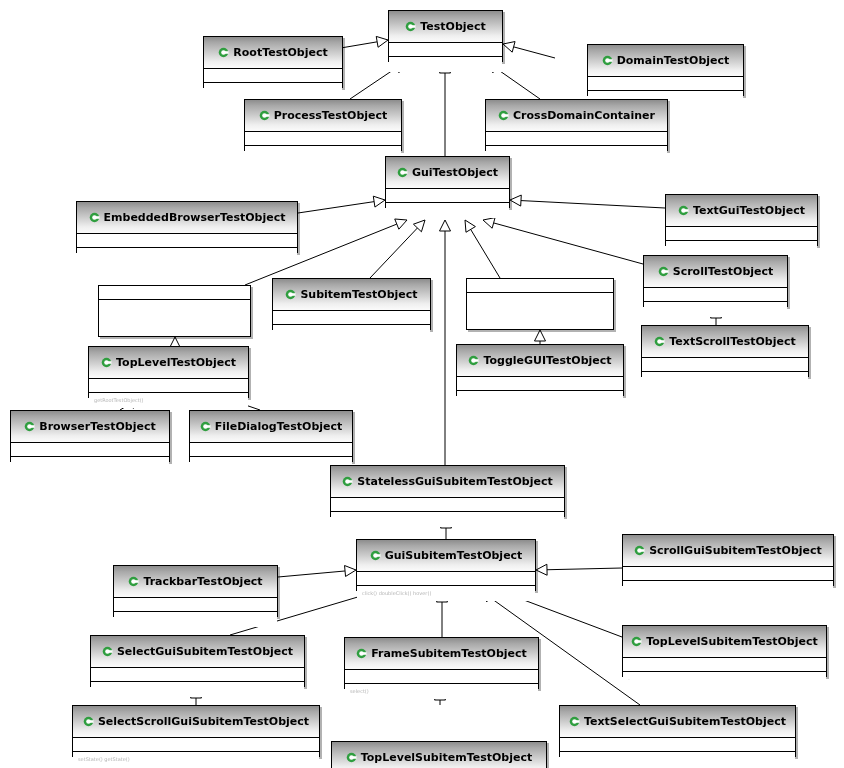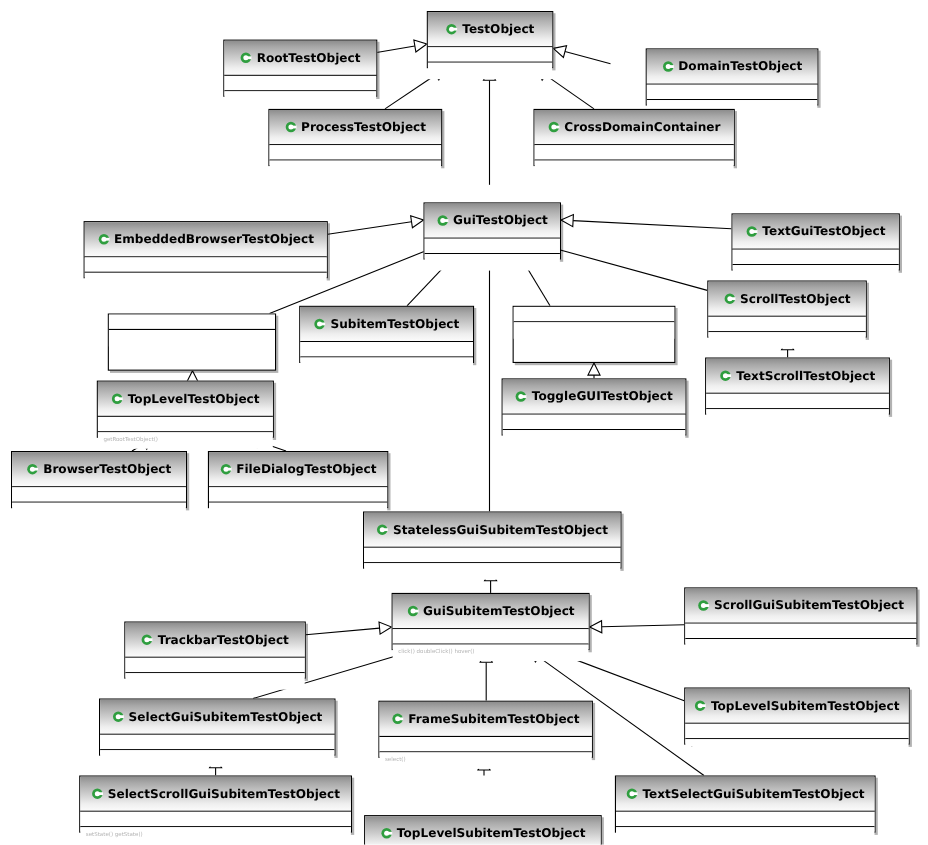--- a/index.html
+++ b/index.html
@@ -192,21 +192,21 @@
           <svg class="class-icon" viewBox="0 0 12 12">
             <circle cx="6" cy="6" r="5.2" fill="#2f9e3f"></circle>
             <circle cx="6" cy="6" r="2.5" fill="#ffffff"></circle>
             <rect x="6" y="4.6" width="5.6" height="2.8" fill="#ffffff"></rect>
           </svg>
           <span class="uml-name">CrossDomainContainer</span>
         </div>
         <div class="uml-attrs"></div>
         <div class="uml-ops"></div>
       </div>
-      <div class="uml-class" style="left: 385px; top: 184px; width: 125px; height: 52px;">
+      <div class="uml-class" style="left: 385px; top: 156px; width: 125px; height: 52px;">
         <div class="uml-header">
           <svg class="class-icon" viewBox="0 0 12 12">
             <circle cx="6" cy="6" r="5.2" fill="#2f9e3f"></circle>
             <circle cx="6" cy="6" r="2.5" fill="#ffffff"></circle>
             <rect x="6" y="4.6" width="5.6" height="2.8" fill="#ffffff"></rect>
           </svg>
           <span class="uml-name">GuiTestObject</span>
         </div>
         <div class="uml-attrs"></div>
         <div class="uml-ops"></div>

